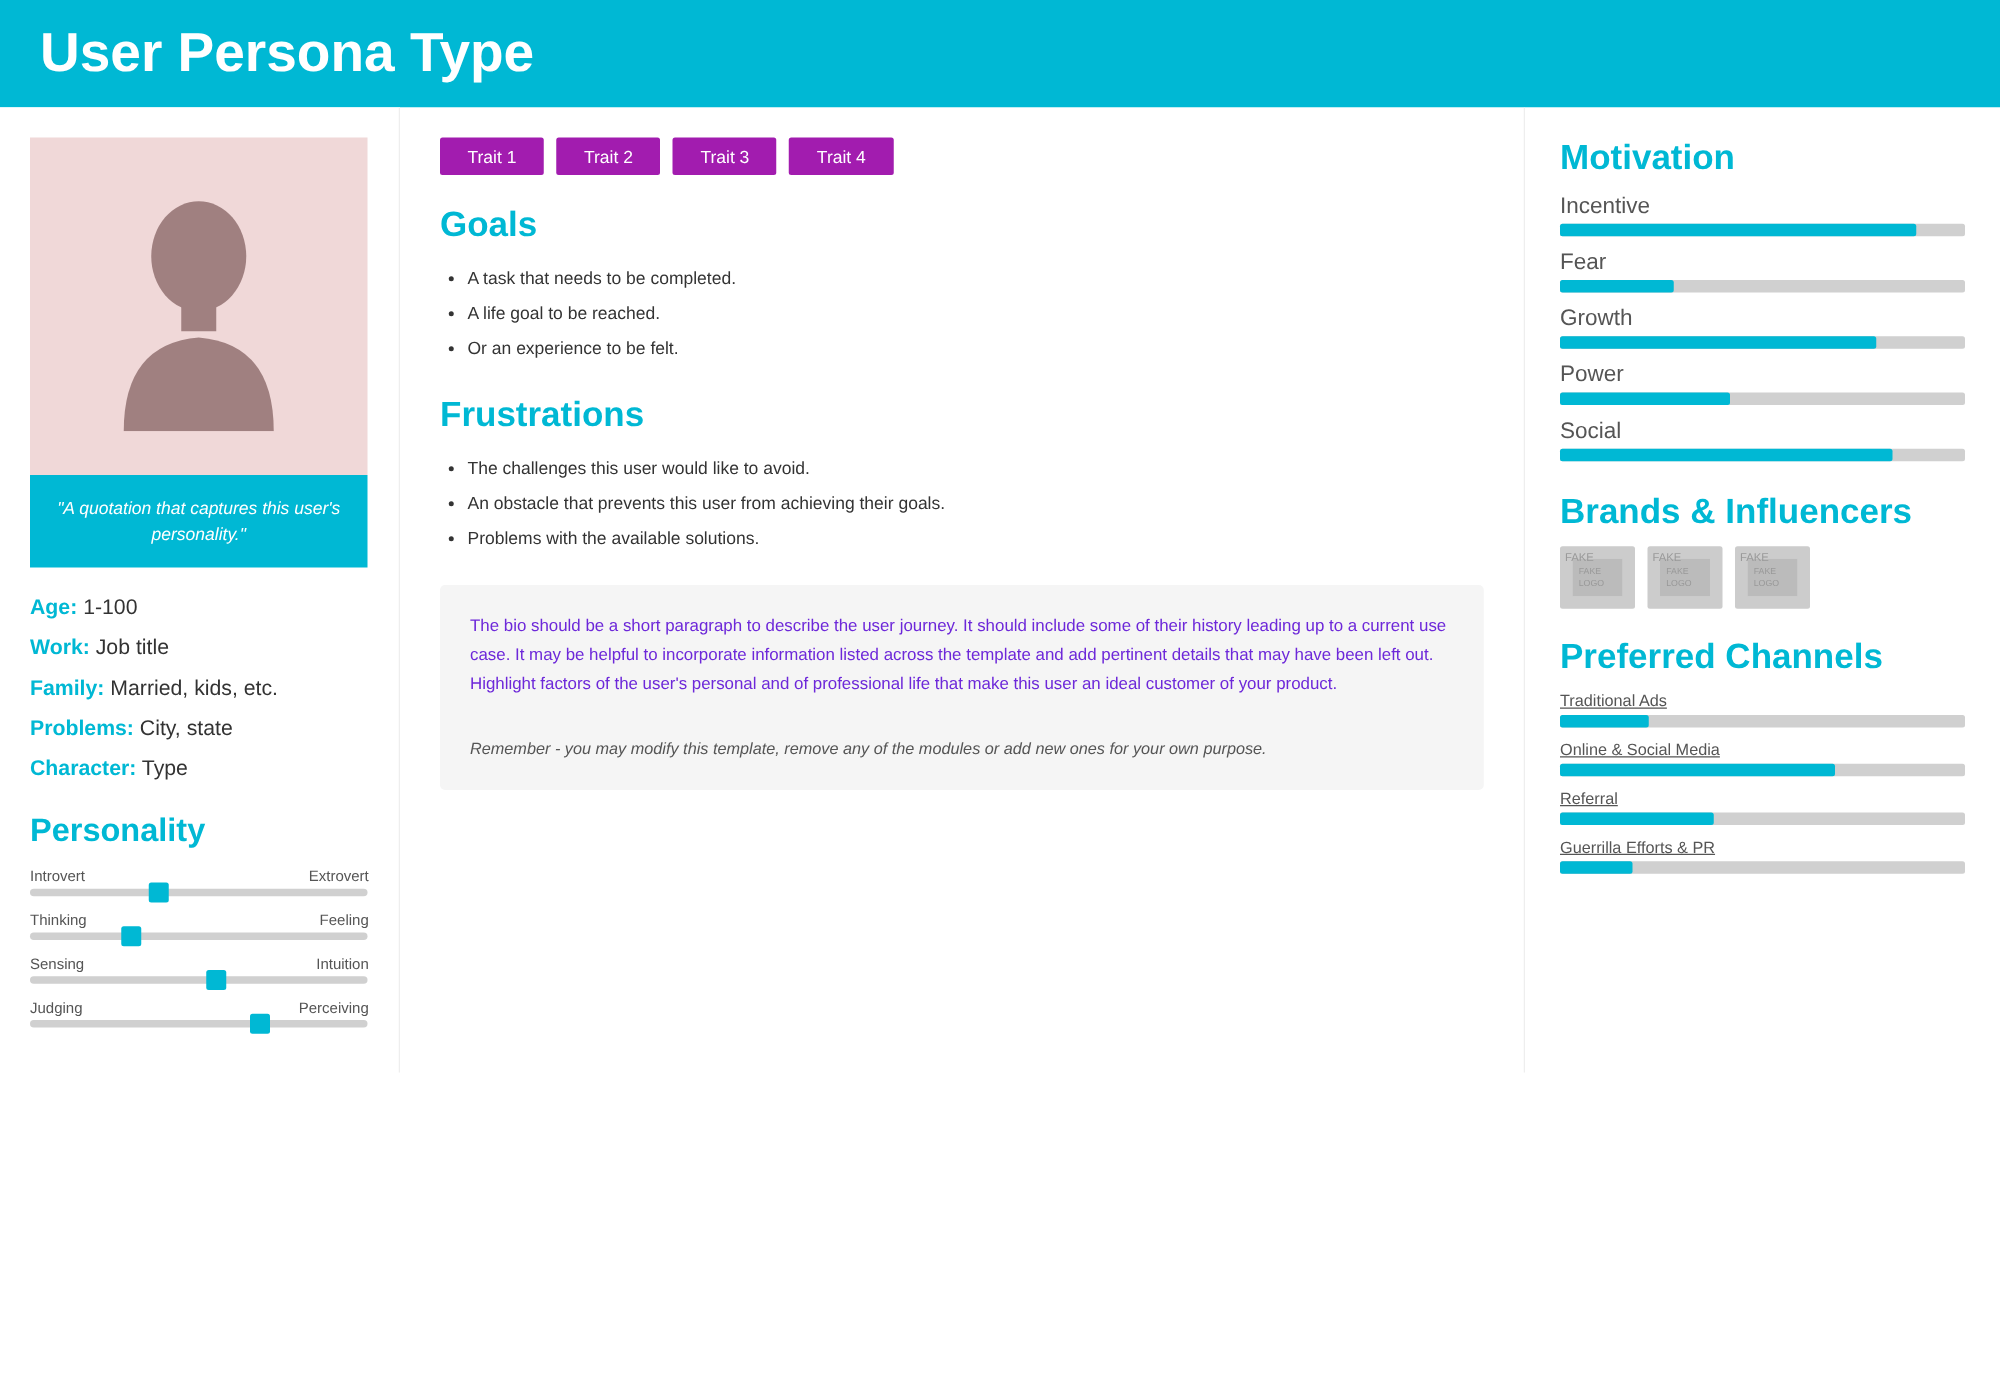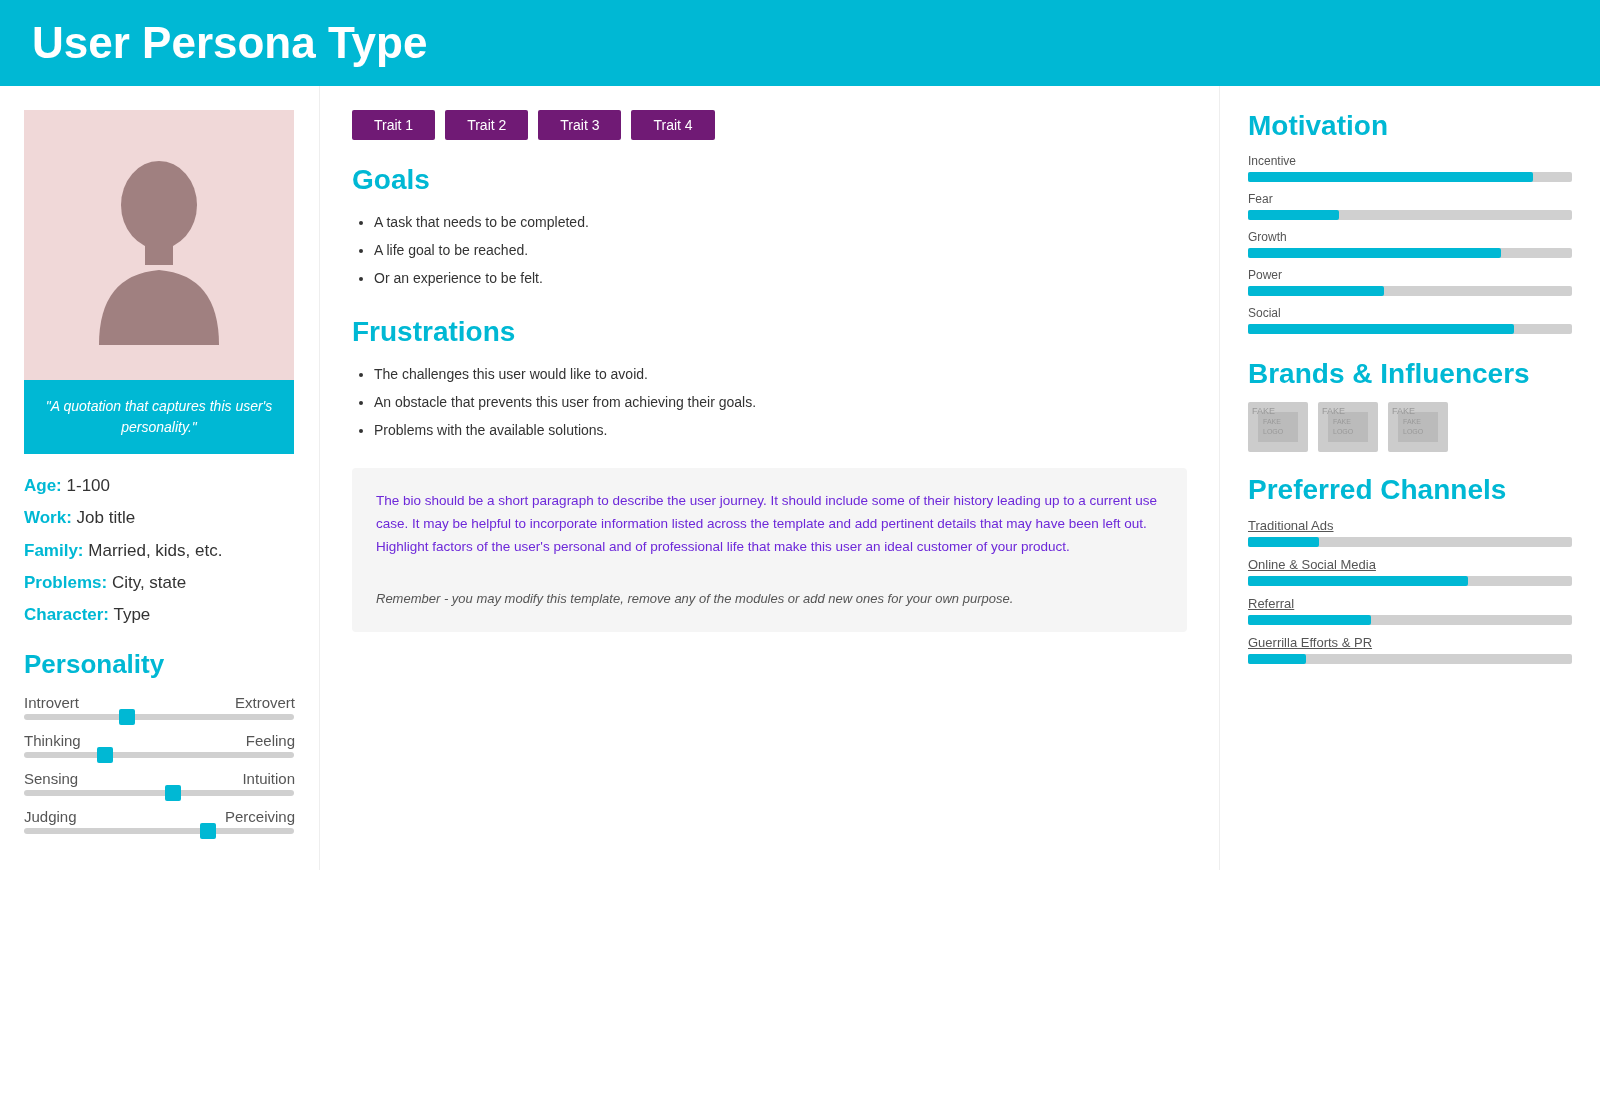--- a/index.html
+++ b/index.html
@@ -77,21 +77,21 @@
     }
 
     .personality-slider-row {
       display: flex;
       flex-direction: column;
       margin-bottom: 10px;
     }
     .slider-labels {
       display: flex;
       justify-content: space-between;
-      font-size: 15px;
+      font-size: 12px;
       color: #555;
       margin-bottom: 3px;
     }
     .slider-track {
       width: 270px;
       height: 6px;
       background: #d0d0d0;
       border-radius: 3px;
       position: relative;
       margin-bottom: 2px;
@@ -111,21 +111,21 @@
       padding: 24px 32px;
       border-right: 1px solid #eee;
     }
 
     .traits-row {
       display: flex;
       gap: 10px;
       margin-bottom: 24px;
     }
     .trait-btn {
-      background: #701a75;
+      background: #a21caf;
       color: #fff;
       border: none;
       padding: 7px 22px;
       font-size: 14px;
       cursor: pointer;
       border-radius: 2px;
     }
 
     .section-title {
       color: #00b8d4;
@@ -170,21 +170,21 @@
     }
 
     .motivation-section {
       margin-bottom: 24px;
     }
 
     .bar-row {
       margin-bottom: 10px;
     }
     .bar-label {
-      font-size: 12px;
+      font-size: 18px;
       color: #555;
       margin-bottom: 4px;
     }
     .bar-track {
       width: 100%;
       height: 10px;
       background: #d0d0d0;
       border-radius: 2px;
       position: relative;
     }

